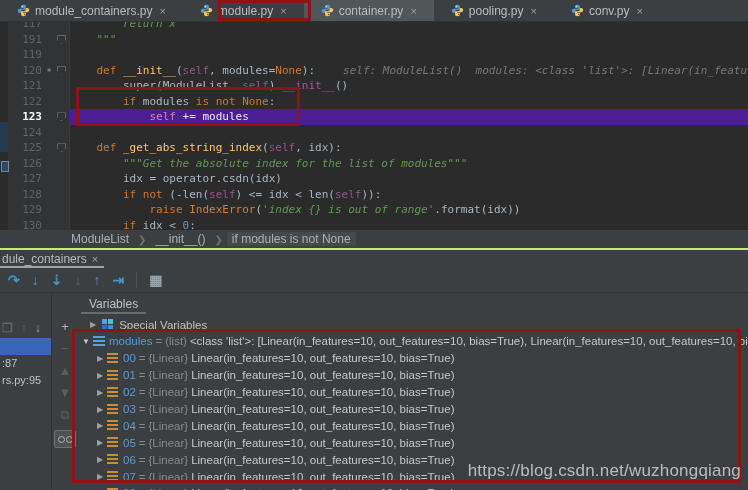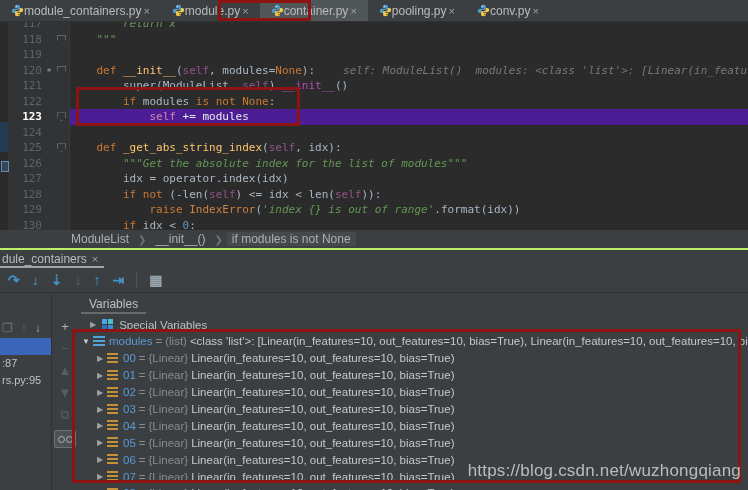--- a/index.html
+++ b/index.html
@@ -3,21 +3,21 @@
 <meta charset="utf-8">
 <style>
   * { margin:0; padding:0; box-sizing:border-box; }
   body { background:#1e1e1e; font-family:"Liberation Sans", sans-serif; }
   #app { position:relative; width:748px; height:490px; background:#2b2b2b; overflow:hidden;
          font-family:"Liberation Sans", sans-serif; }
 
   
   .tabbar { position:absolute; left:0; top:0; width:748px; height:22px; background:#3c3f41;
             display:flex; align-items:stretch; border-bottom:1px solid #323232; }
-  .tab { position:relative; display:flex; align-items:center; padding:0 11px;
+  .tab { position:relative; display:flex; align-items:center; gap:5px; padding:0 17px;
          font-size:12px; color:#bbbbbb; cursor:default; white-space:nowrap; }
   .tab.selected { background:#515658; }
   .tab .close { color:#9da0a3; font-size:11px; margin-left:2px; }
   .pyicon { width:13px; height:13px; flex:0 0 auto; }
 
   
   .editor { position:absolute; left:0; top:22px; width:748px; height:208px; overflow:hidden;
             background:#2b2b2b; font-family:"DejaVu Sans Mono", monospace; }
   .lines { margin-top:-6px;padding-left:8px; }
   .line { display:flex; height:15.5px; line-height:15.5px; font-size:11px; position:relative; }
@@ -176,21 +176,21 @@
 
   <div class="editor">
     <div class="lines">
         <div class="line">
           <span class="ln">117</span>
           <span class="starcol"></span>
           <span class="foldcol"></span>
           <pre class="code"><span class="c-pln">        </span><span class="c-str">return x</span></pre>
         </div>
         <div class="line">
-          <span class="ln">118</span>
+          <span class="ln">191</span>
           <span class="starcol"></span>
           <span class="foldcol">
             <i class="foldglyph"></i>
           </span>
           <pre class="code"><span class="c-pln">    </span><span class="c-str">"""</span></pre>
         </div>
         <div class="line">
           <span class="ln">119</span>
           <span class="starcol"></span>
           <span class="foldcol"></span>
@@ -241,21 +241,21 @@
         <div class="line">
           <span class="ln">126</span>
           <span class="starcol"></span>
           <span class="foldcol"></span>
           <pre class="code"><span class="c-pln">        </span><span class="c-str">"""Get the absolute index for the list of modules"""</span></pre>
         </div>
         <div class="line">
           <span class="ln">127</span>
           <span class="starcol"></span>
           <span class="foldcol"></span>
-          <pre class="code"><span class="c-pln">        idx = operator.index(idx)</span></pre>
+          <pre class="code"><span class="c-pln">        idx = operator.csdn(idx)</span></pre>
         </div>
         <div class="line">
           <span class="ln">128</span>
           <span class="starcol"></span>
           <span class="foldcol"></span>
           <pre class="code"><span class="c-pln">        </span><span class="c-kw">if not</span><span class="c-pln"> (-len(</span><span class="c-self">self</span><span class="c-pln">) &lt;= idx &lt; len(</span><span class="c-self">self</span><span class="c-pln">)):</span></pre>
         </div>
         <div class="line">
           <span class="ln">129</span>
           <span class="starcol"></span>

